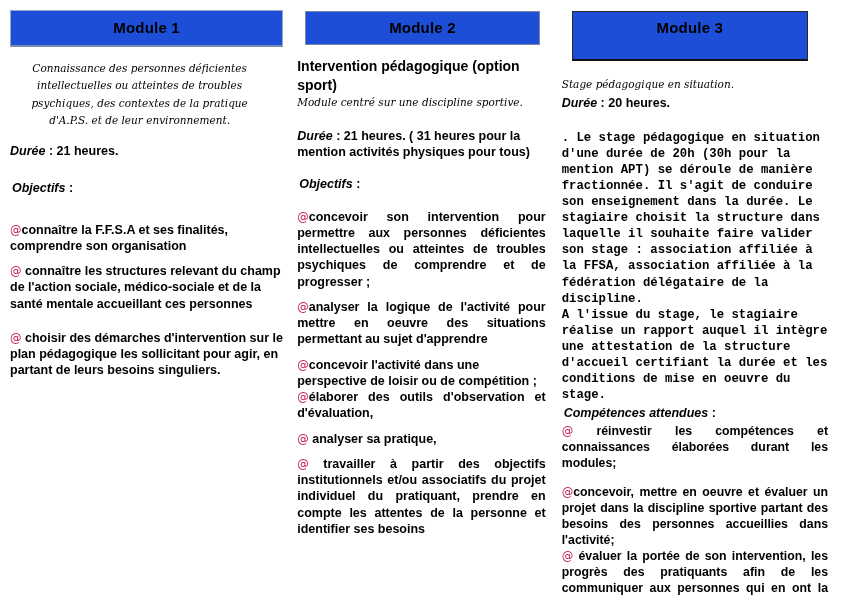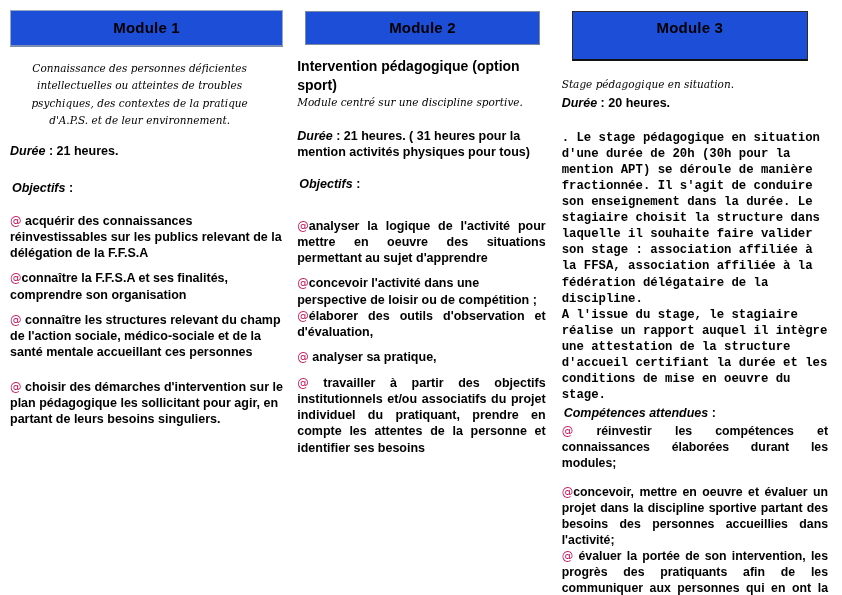--- a/index.html
+++ b/index.html
@@ -165,24 +165,20 @@
       </div>
 
       <div class="gap-lg"></div>
 
       <div class="heading-line">
         <span class="lead">Objectifs</span><span class="lead-plain"> :</span>
       </div>
 
       <div class="gap-md"></div>
 
-      <div class="bullet-item">
-        <span class="bullet-glyph">@</span>
-        <span class="btext">acquérir des connaissances réinvestissables sur les publics relevant de la délégation de la F.F.S.A</span>
-      </div>
 
       <div class="gap-sm"></div>
 
       <div class="bullet-item">
         <span class="bullet-glyph">@</span><span class="btext">connaître la F.F.S.A et ses finalités, comprendre son organisation</span>
       </div>
 
       <div class="gap-sm"></div>
 
       <div class="bullet-item">
@@ -219,20 +215,23 @@
       </div>
 
       <div class="gap-md"></div>
 
       <div class="heading-line">
         <span class="lead">Objectifs</span><span class="lead-plain"> :</span>
       </div>
 
       <div class="gap-md"></div>
 
+      <div class="bullet-item justify">
+        <span class="bullet-glyph">@</span><span class="btext">concevoir son intervention pour permettre aux personnes déficientes intellectuelles ou atteintes de troubles psychiques de comprendre et de progresser ;</span>
+      </div>
 
       <div class="gap-sm"></div>
 
       <div class="bullet-item justify">
         <span class="bullet-glyph">@</span><span class="btext">analyser la logique de l'activité pour mettre en oeuvre des situations permettant au sujet d'apprendre</span>
       </div>
 
       <div class="gap-sm"></div>
 
       <div class="bullet-item">

